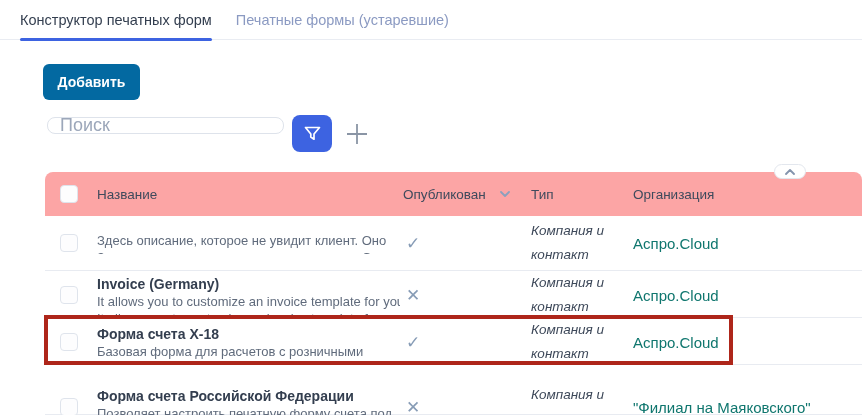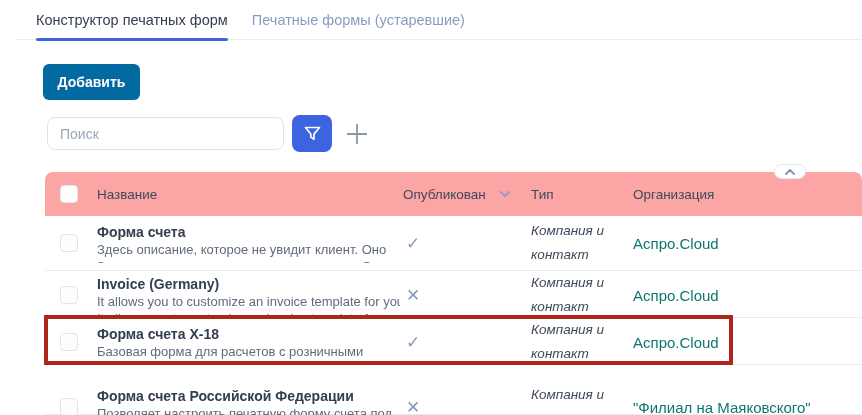--- a/index.html
+++ b/index.html
@@ -1,33 +1,33 @@
 <!DOCTYPE html>
 <html><head>
 <meta charset="utf-8">
 <style>
   html,body{margin:0;padding:0;background:#fff;}
   .canvas{position:relative;width:862px;height:415px;background:#ffffff;
     font-family:"Liberation Sans",sans-serif;overflow:hidden;}
 
   
-  .tabbar{position:absolute;top:0;left:16px;right:0;height:40px;
+  .tabbar{position:absolute;top:0;left:0;right:0;height:40px;
     border-bottom:1px solid #e9ecf2;display:flex;gap:24px;padding-left:20px;box-sizing:border-box;}
   .tab{display:flex;align-items:center;font-size:14.5px;font-weight:500;color:#8b9ac2;
     cursor:pointer;position:relative;}
   .tab.active{color:#333e4f;}
   .tab.active::after{content:"";position:absolute;left:0;right:0;bottom:-2px;height:3px;
     background:#3d63e1;border-radius:2px;}
 
   
   .add-btn{position:absolute;left:43px;top:64px;width:97px;height:36px;background:#0369a1;
     color:#fff;border:none;border-radius:6px;font-size:14px;font-weight:600;
     font-family:inherit;cursor:pointer;}
-  .search-input{position:absolute;left:47px;top:117px;width:237px;height:33px;box-sizing:border-box;
-    border:1px solid #dee3eb;border-radius:8px;padding:0 12px;font-size:14px;font-family:inherit;
+  .search-input{position:absolute;left:47px;top:117px;width:237px;height:17px;box-sizing:border-box;
+    border:1px solid #dee3eb;border-radius:8px;padding:0 12px;font-size:18px;font-family:inherit;
     color:#333e4f;outline:none;}
   .search-input::placeholder{color:#9ca7ba;}
   .filter-btn{position:absolute;left:292px;top:115px;width:40px;height:37px;background:#3d63e1;
     border:none;border-radius:8px;display:flex;align-items:center;justify-content:center;cursor:pointer;}
   .plus-btn{position:absolute;left:343px;top:121px;width:28px;height:26px;background:none;border:none;
     display:flex;align-items:center;justify-content:center;cursor:pointer;padding:0;}
 
   
   .collapse-pill{position:absolute;left:774px;top:164px;width:32px;height:15px;background:#fff;
     border:1px solid #e3e7ee;border-radius:9px;display:flex;align-items:center;justify-content:center;
@@ -114,21 +114,20 @@
       </div>
       <div>Тип</div>
       <div>Организация</div>
     </div>
 
     <div class="trow r0">
       <div>
           <span class="checkbox"></span>
         </div>
       <div>
-        <div class="row-name">Форма счета</div>
         <div class="row-desc">Здесь описание, которое не увидит клиент. Оно</div>
         <div class="desc-cont">Здесь описание, которое не увидит клиент. Оно</div>
       </div>
       <div><span class="mark">✓</span></div>
       <div class="c-type">Компания и контакт</div>
       <div class="c-org">Аспро.Cloud</div>
     </div>
 
     <div class="trow r1">
       <div>

